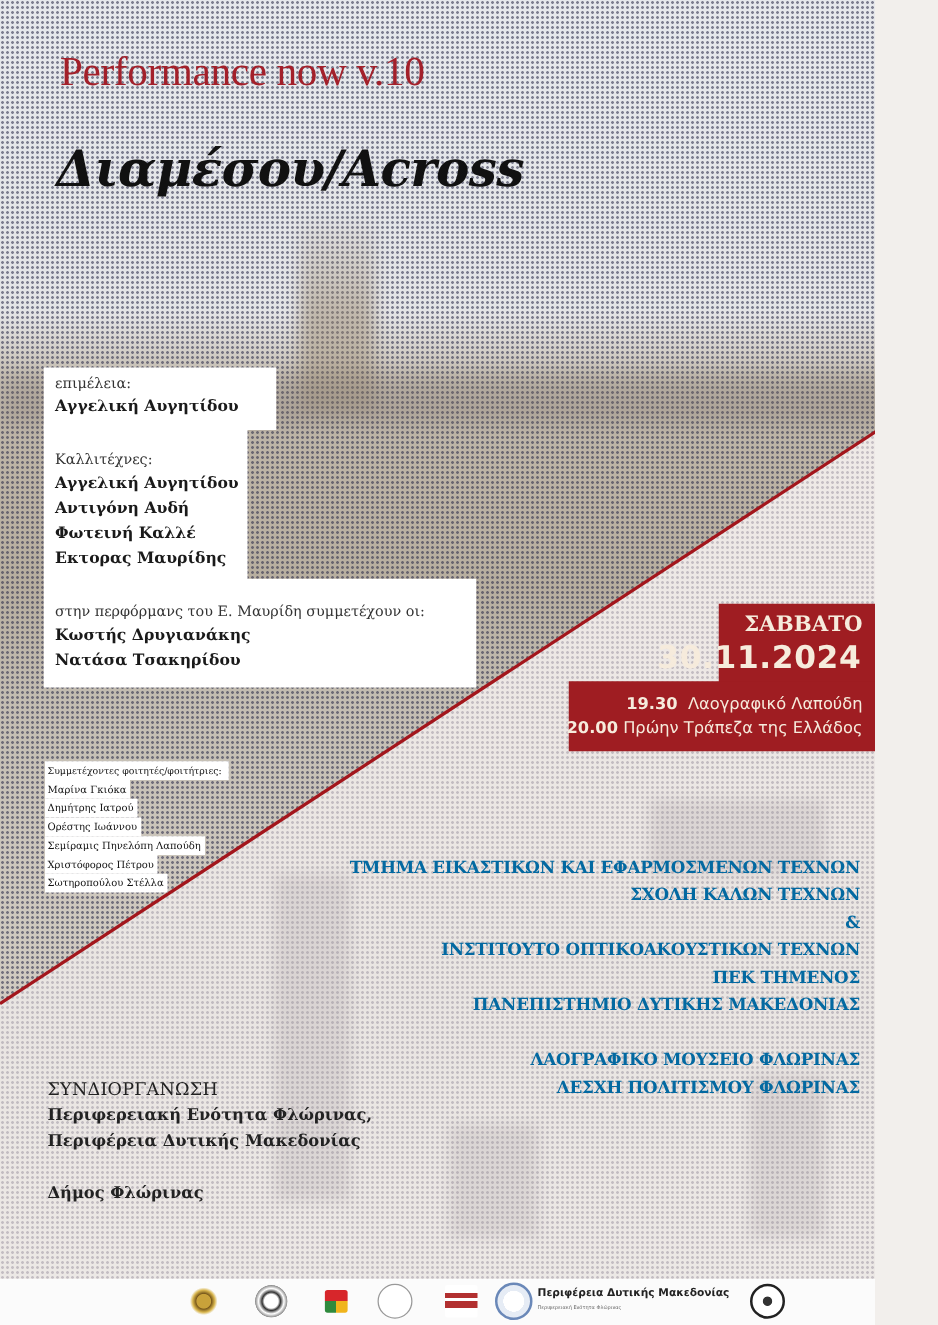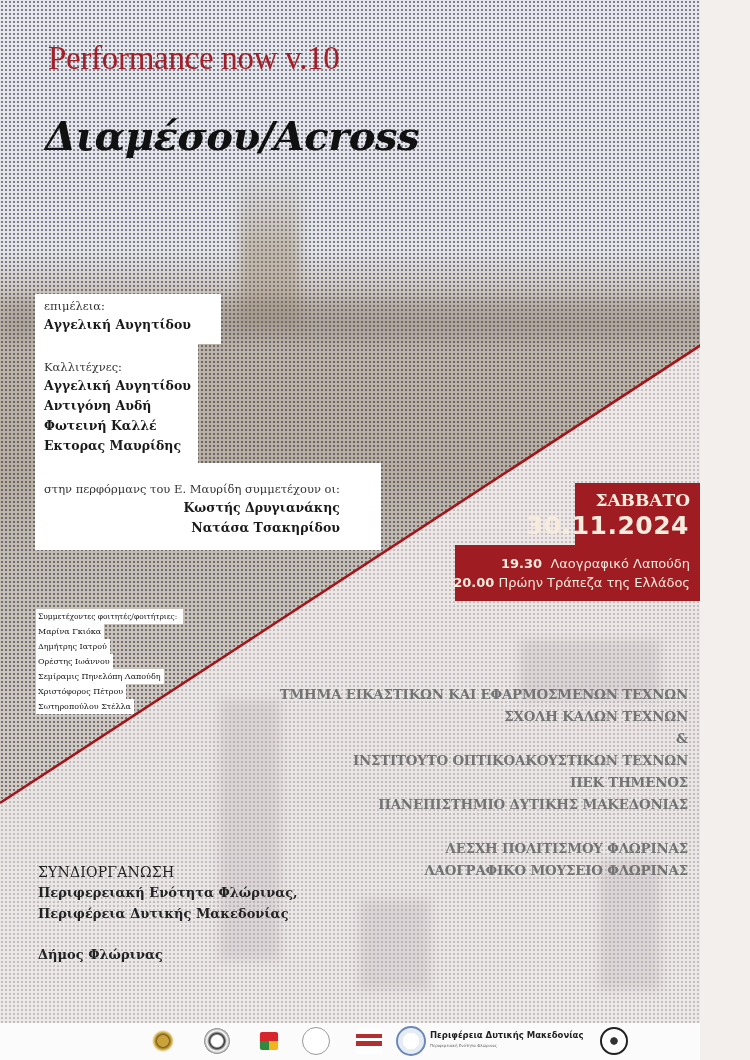--- a/index.html
+++ b/index.html
@@ -79,21 +79,21 @@
   .day { right: 10px; top: 490px; font-size: 17px; font-weight: bold; margin-left: 29px; }
   .date { right: 11px; top: 511px; font-family: "DejaVu Sans", sans-serif; font-weight: bold; font-size: 25px; letter-spacing: 0.5px; }
   .ev { right: 10px; font-family: "DejaVu Sans", sans-serif; font-size: 13px; white-space: nowrap; }
   .ev b { font-weight: bold; margin-top: 44px; }
   .ev1 { top: 556px; }
   .ev2 { top: 575px; }
 
   
   .orgs {
     position: absolute; right: 12px; top: 683px; text-align: right;
-    font-family: "DejaVu Serif", serif; font-weight: bold; font-size: 13.4px; color: #737373;
+    font-family: "DejaVu Serif", serif; font-weight: bold; font-size: 13.4px; color: #0369a1;
     line-height: 22px; letter-spacing: -0.2px;
   }
   .orgs .gap { height: 22px; }
 
   .coorg {
     position: absolute; left: 38px; top: 862px; font-family: "DejaVu Serif", serif; color: #222;
   }
   .coorg .h { font-size: 14px; font-weight: normal; line-height: 20px; letter-spacing: 0.2px; }
   .coorg .n { font-size: 13px; font-weight: bold; line-height: 21px; }
   .coorg .gap { height: 20px; }
@@ -132,21 +132,21 @@
     <div class="lbl">επιμέλεια:</div>
     <div class="nm">Αγγελική Αυγητίδου</div>
   </div>
   <div class="credits" style="top:359px;">
     <div class="lbl">Καλλιτέχνες:</div>
     <div class="nm">Αγγελική Αυγητίδου</div>
     <div class="nm">Αντιγόνη Αυδή</div>
     <div class="nm">Φωτεινή Καλλέ</div>
     <div class="nm">Εκτορας Μαυρίδης</div>
   </div>
-  <div class="credits" style="top:481px;text-align:right;">
+  <div class="credits" style="top:481px;">
     <div class="lbl">στην περφόρμανς του Ε. Μαυρίδη συμμετέχουν οι:</div>
     <div class="nm">Κωστής Δρυγιανάκης</div>
     <div class="nm">Νατάσα Τσακηρίδου</div>
   </div>
 
   <div class="students">
     <div class="hdr">Συμμετέχοντες φοιτητές/φοιτήτριες:</div>
     <div>Μαρίνα Γκιόκα</div>
     <div>Δημήτρης Ιατρού</div>
     <div>Ορέστης Ιωάννου</div>
@@ -167,22 +167,22 @@
   </div>
 
   <div class="orgs">
     <div>ΤΜΗΜΑ ΕΙΚΑΣΤΙΚΩΝ ΚΑΙ ΕΦΑΡΜΟΣΜΕΝΩΝ ΤΕΧΝΩΝ</div>
     <div>ΣΧΟΛΗ ΚΑΛΩΝ ΤΕΧΝΩΝ</div>
     <div>&amp;</div>
     <div>ΙΝΣΤΙΤΟΥΤΟ ΟΠΤΙΚΟΑΚΟΥΣΤΙΚΩΝ ΤΕΧΝΩΝ</div>
     <div>ΠΕΚ ΤΗΜΕΝΟΣ</div>
     <div>ΠΑΝΕΠΙΣΤΗΜΙΟ ΔΥΤΙΚΗΣ ΜΑΚΕΔΟΝΙΑΣ</div>
     <div class="gap"></div>
+    <div>ΛΑΟΓΡΑΦΙΚΟ ΜΟΥΣΕΙΟ ΦΛΩΡΙΝΑΣ</div>
     <div>ΛΕΣΧΗ ΠΟΛΙΤΙΣΜΟΥ ΦΛΩΡΙΝΑΣ</div>
-    <div>ΛΑΟΓΡΑΦΙΚΟ ΜΟΥΣΕΙΟ ΦΛΩΡΙΝΑΣ</div>
   </div>
 
   <div class="coorg">
     <div class="h">ΣΥΝΔΙΟΡΓΑΝΩΣΗ</div>
     <div class="n">Περιφερειακή Ενότητα Φλώρινας,</div>
     <div class="n">Περιφέρεια Δυτικής Μακεδονίας</div>
     <div class="gap"></div>
     <div class="n">Δήμος Φλώρινας</div>
   </div>
 

